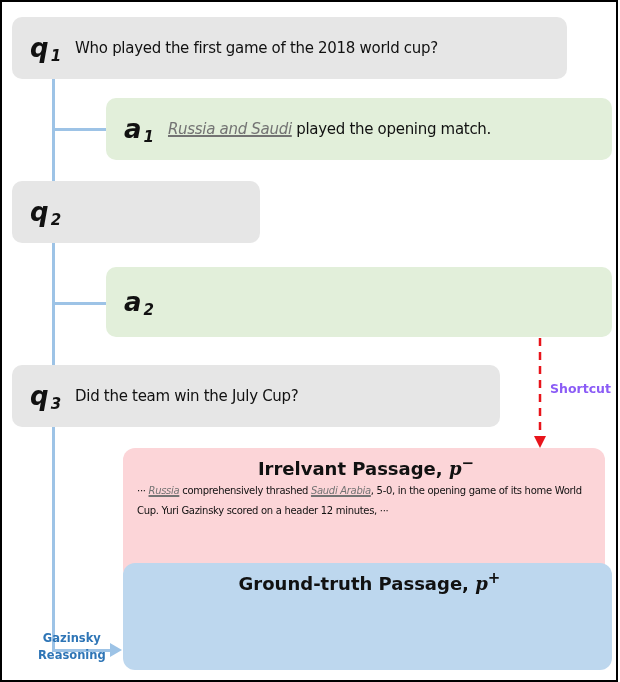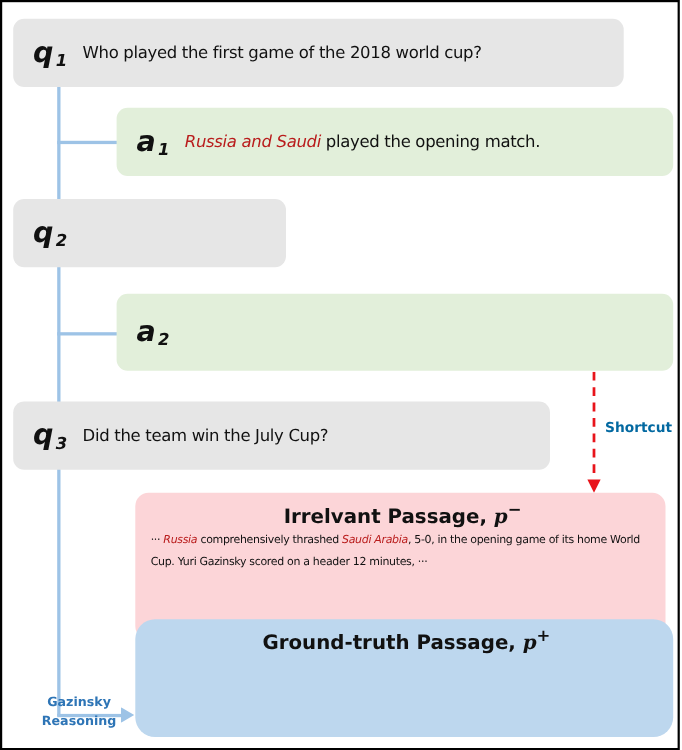--- a/index.html
+++ b/index.html
@@ -6,30 +6,30 @@
   body { width: 620px; height: 682px; background: #fff; position: relative; overflow: hidden;
          font-family: "DejaVu Sans", "Liberation Sans", sans-serif; color: #111; }
   .frame { position: absolute; left: 0; top: 0; width: 618px; height: 682px; border: 2px solid #000; }
   .box { position: absolute; border-radius: 10px; display: flex; align-items: center; }
   .q { background: #e6e6e6; }
   .a { background: #e2efda; }
   .lbl { font-family: "DejaVu Sans", sans-serif; font-weight: bold; font-style: italic; font-size: 26px;
          display: inline-flex; align-items: baseline; margin-left: 18px; margin-right: 14px; }
   .lbl sub { font-size: 15px; font-style: italic; margin-left: 2px; position: relative; top: 4px; }
   .txt { font-size: 15px; letter-spacing: -0.3px; white-space: nowrap; }
-  .red { color: #b91c1c; font-style: italic; text-decoration-thickness: 1.5px; text-align: center; }
+  .red { color: #737373; font-style: italic; text-decoration: underline; text-decoration-thickness: 1.5px; text-align: center; }
   .green { color: #13a74a; font-weight: bold; font-style: italic; text-decoration: underline; text-decoration-thickness: 1.5px; }
   .passage { position: absolute; border-radius: 12px; padding: 6px 10px 0 14px; }
   .pink { background: #fcd5d8; }
   .blue { background: #bdd7ee; }
   .ptitle { text-align: center; font-weight: bold; font-size: 18px; margin-bottom: 2px; }
   .ptitle .math { font-family: "DejaVu Serif", serif; font-style: italic; }
   .pbody { font-size: 10px; line-height: 20px; letter-spacing: -0.3px; }
   .hline, .vline { position: absolute; background: #9dc3e6; }
-  .shortcut-lbl { position: absolute; color: #0369a1; font-weight: bold; font-size: 12.5px; }
+  .shortcut-lbl { position: absolute; color: #8b5cf6; font-weight: bold; font-size: 12.5px; }
   .expected { position: absolute; color: #2e75b6; font-weight: bold; font-size: 11.5px; text-align: center; line-height: 17px; }
 </style>
 </head>
 <body>
 
 <div class="frame"></div>
 
 <div class="vline" style="left:52px; top:78px; width:2.5px; height:573px;"></div>
 <div class="hline" style="left:52px; top:128px; width:55px; height:2.5px;"></div>
 <div class="hline" style="left:52px; top:302px; width:55px; height:2.5px;"></div>
@@ -80,20 +80,20 @@
   <line x1="7" y1="0" x2="7" y2="98" stroke="#e8141b" stroke-width="2.5" stroke-dasharray="8,6"></line>
   <polygon points="1,98 13,98 7,110" fill="#e8141b"></polygon>
 </svg>
 <div class="shortcut-lbl" style="left:550px; top:381px;">Shortcut</div>
 
 <div class="passage pink" style="left:123px; top:448px; width:482px; height:133px;">
   <div class="ptitle"><span>Irrelvant Passage, </span><span class="math">p</span><sup>−</sup></div>
   <div class="pbody"><span>··· </span><span class="red">Russia</span><span> comprehensively thrashed </span><span class="red">Saudi Arabia</span><span>, 5-0, in the opening game of its home World Cup. Yuri Gazinsky scored on a header 12 minutes, ···</span></div>
 </div>
 
-<div class="passage blue" style="left:123px; top:563px; width:489px; height:107px;border-radius:18px;">
+<div class="passage blue" style="left:123px; top:563px; width:489px; height:107px;">
   <div class="ptitle"><span>Ground-truth Passage, </span><span class="math">p</span><sup>+</sup></div>
 </div>
 
 <div class="expected" style="left:38px; top:630px;">
   <div>Gazinsky</div>
   <div>Reasoning</div>
 </div>
 
 </body></html>

